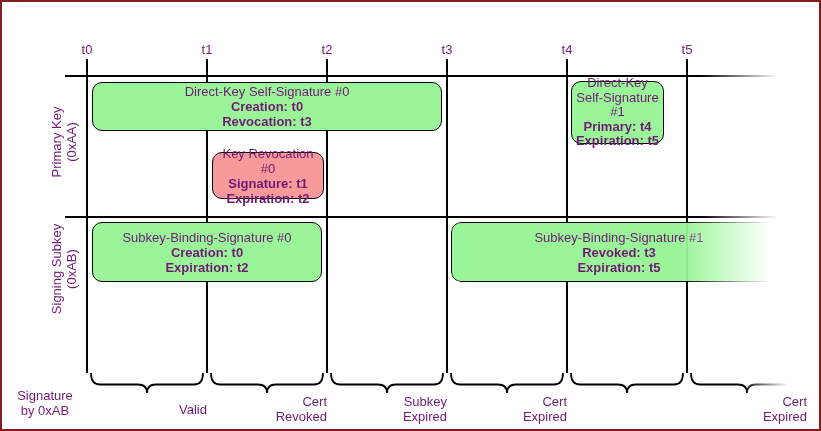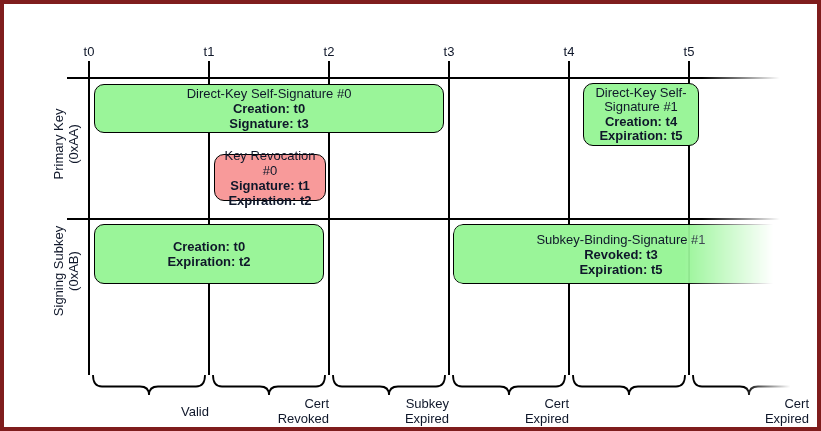--- a/index.html
+++ b/index.html
@@ -1,19 +1,19 @@
 <!DOCTYPE html>
 <html><head>
 <meta charset="utf-8">
 <style>
   html,body { margin:0; padding:0; background:#fff; }
   .canvas {
     position:relative; width:821px; height:431px; box-sizing:border-box;
-    border:4px solid #7f1d1d; background:#fff; overflow:hidden;
-    font-family:"Liberation Sans", sans-serif; color:#0f172a;
+    border:2px solid #7f1d1d; background:#fff; overflow:hidden;
+    font-family:"Liberation Sans", sans-serif; color:#701a75;
   }
   .grid { position:absolute; left:0; top:0; }
   .tick {
     position:absolute; top:40px; transform:translateX(-50%);
     font-size:13px; line-height:15px;
   }
   .rowlabel {
     position:absolute; transform:translate(-50%,-50%) rotate(-90deg);
     font-size:13px; line-height:15px; text-align:center; white-space:pre-line;
   }
@@ -26,21 +26,21 @@
   .box .bline { white-space:nowrap;font-weight:bold; }
   .box .btitle { white-space:normal; }
   .green { background:#9af599; }
   .red   { background:#f89a9a; }
   .fade-right {
     -webkit-mask-image:linear-gradient(to right,#000 70%,rgba(0,0,0,0) 97%);
             mask-image:linear-gradient(to right,#000 70%,rgba(0,0,0,0) 97%);
             padding-left:7px;
   }
   .dk0 { left:90px;  top:80px;  width:350px; height:49px; }
-  .dk1 { left:569px; top:79px;  width:116px; height:63px; line-height:14.5px;margin-left:10px; }
+  .dk1 { left:569px; top:79px;  width:93px; height:63px; line-height:14.5px; }
   .rev { left:210px; top:150px; width:112px; height:47px;text-align:center; }
   .sb0 { left:90px;  top:220px; width:230px; height:60px; }
   .sb1 { left:449px; top:220px; width:330px; height:60px; }
   .blabel {
     position:absolute; top:390px; width:120px; height:34px;
     transform:translateX(-50%);
     display:flex; flex-direction:column; justify-content:center;
     text-align:right; font-size:13px; line-height:15px; white-space:pre-line;
   }
   .axis-label {
@@ -93,46 +93,49 @@
   <div class="tick" style="left:685px">t5</div>
 
   <div class="rowlabel" style="left:62px; top:140px">Primary Key
 (0xAA)</div>
   <div class="rowlabel" style="left:62px; top:267px">Signing Subkey
 (0xAB)</div>
 
   <div class="box green dk0">
     <div class="btitle">Direct-Key Self-Signature #0</div>
     <div class="bline">Creation: t0</div>
-    <div class="bline">Signature: t3</div>
+    <div class="bline">Revocation: t3</div>
   </div>
 
   <div class="box green dk1">
     <div class="btitle">Direct-Key Self-Signature #1</div>
-    <div class="bline">Creation: t4</div>
+    <div class="bline">Primary: t4</div>
     <div class="bline">Expiration: t5</div>
   </div>
 
   <div class="box red rev">
     <div class="btitle">Key Revocation #0</div>
     <div class="bline">Signature: t1</div>
     <div class="bline">Expiration: t2</div>
   </div>
 
   <div class="box green sb0">
+    <div class="btitle">Subkey-Binding-Signature #0</div>
     <div class="bline">Creation: t0</div>
     <div class="bline">Expiration: t2</div>
   </div>
 
   <div class="box green sb1 fade-right">
     <div class="btitle">Subkey-Binding-Signature #1</div>
     <div class="bline">Revoked: t3</div>
     <div class="bline">Expiration: t5</div>
   </div>
 
+  <div class="axis-label">Signature
+by 0xAB</div>
 
   <div class="blabel" style="left:145px">Valid</div>
   <div class="blabel" style="left:265px">Cert
 Revoked</div>
   <div class="blabel" style="left:385px">Subkey
 Expired</div>
   <div class="blabel" style="left:505px">Cert
 Expired</div>
   <div class="blabel" style="left:745px">Cert
 Expired</div>

